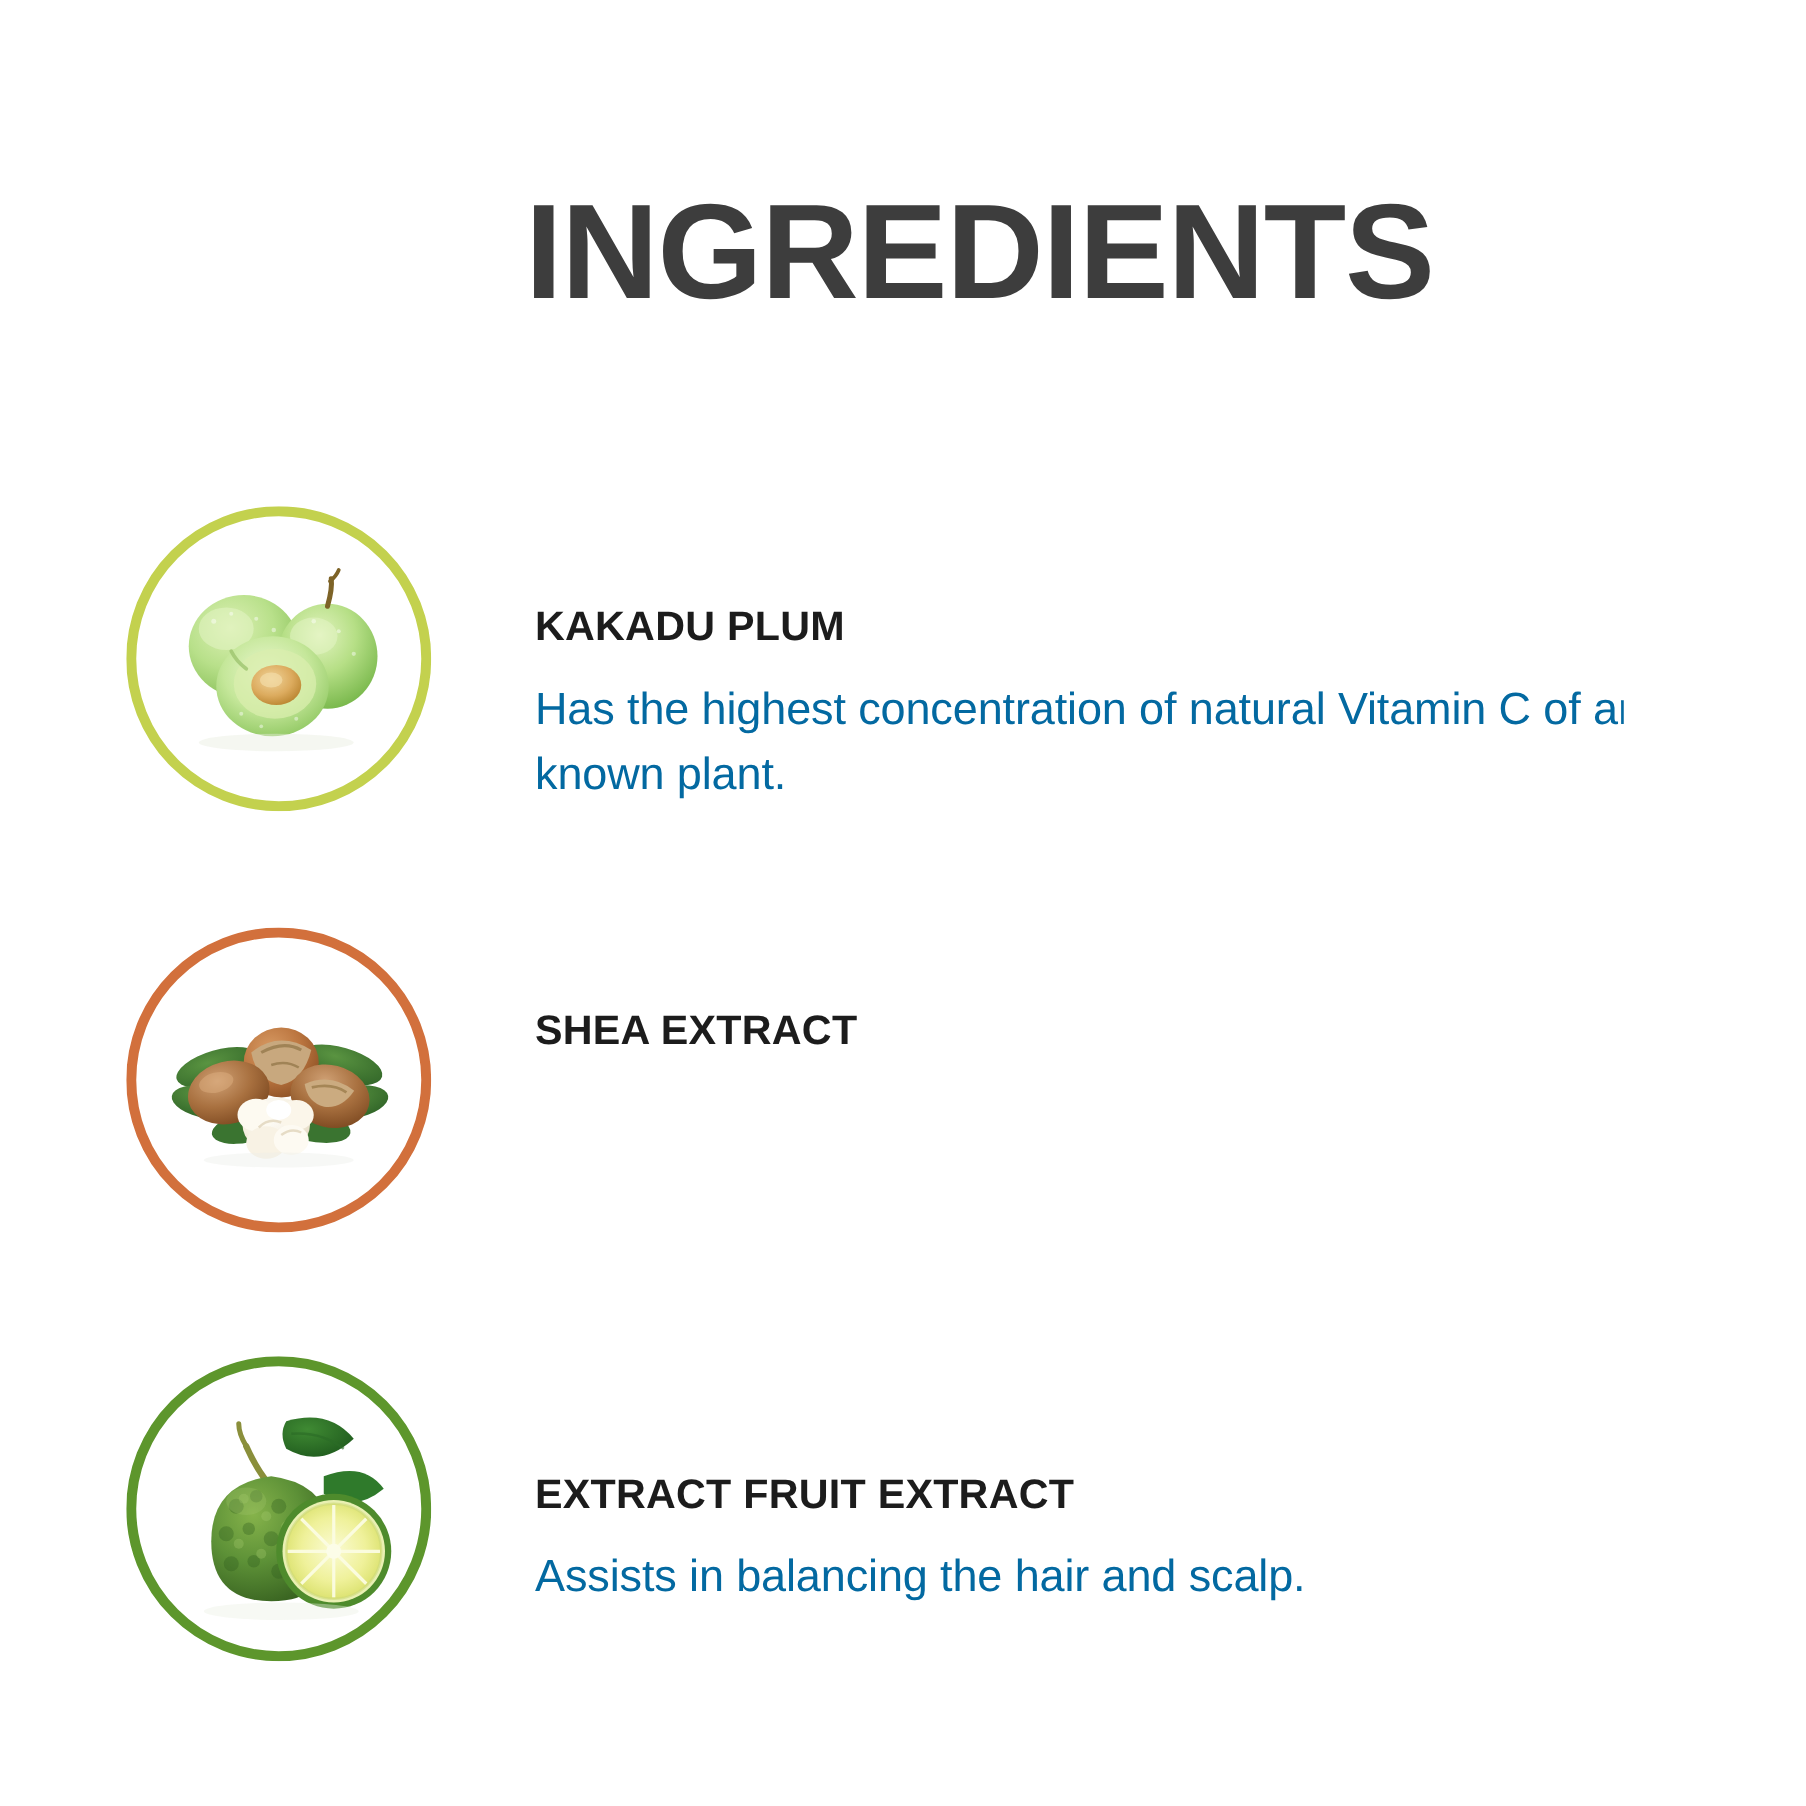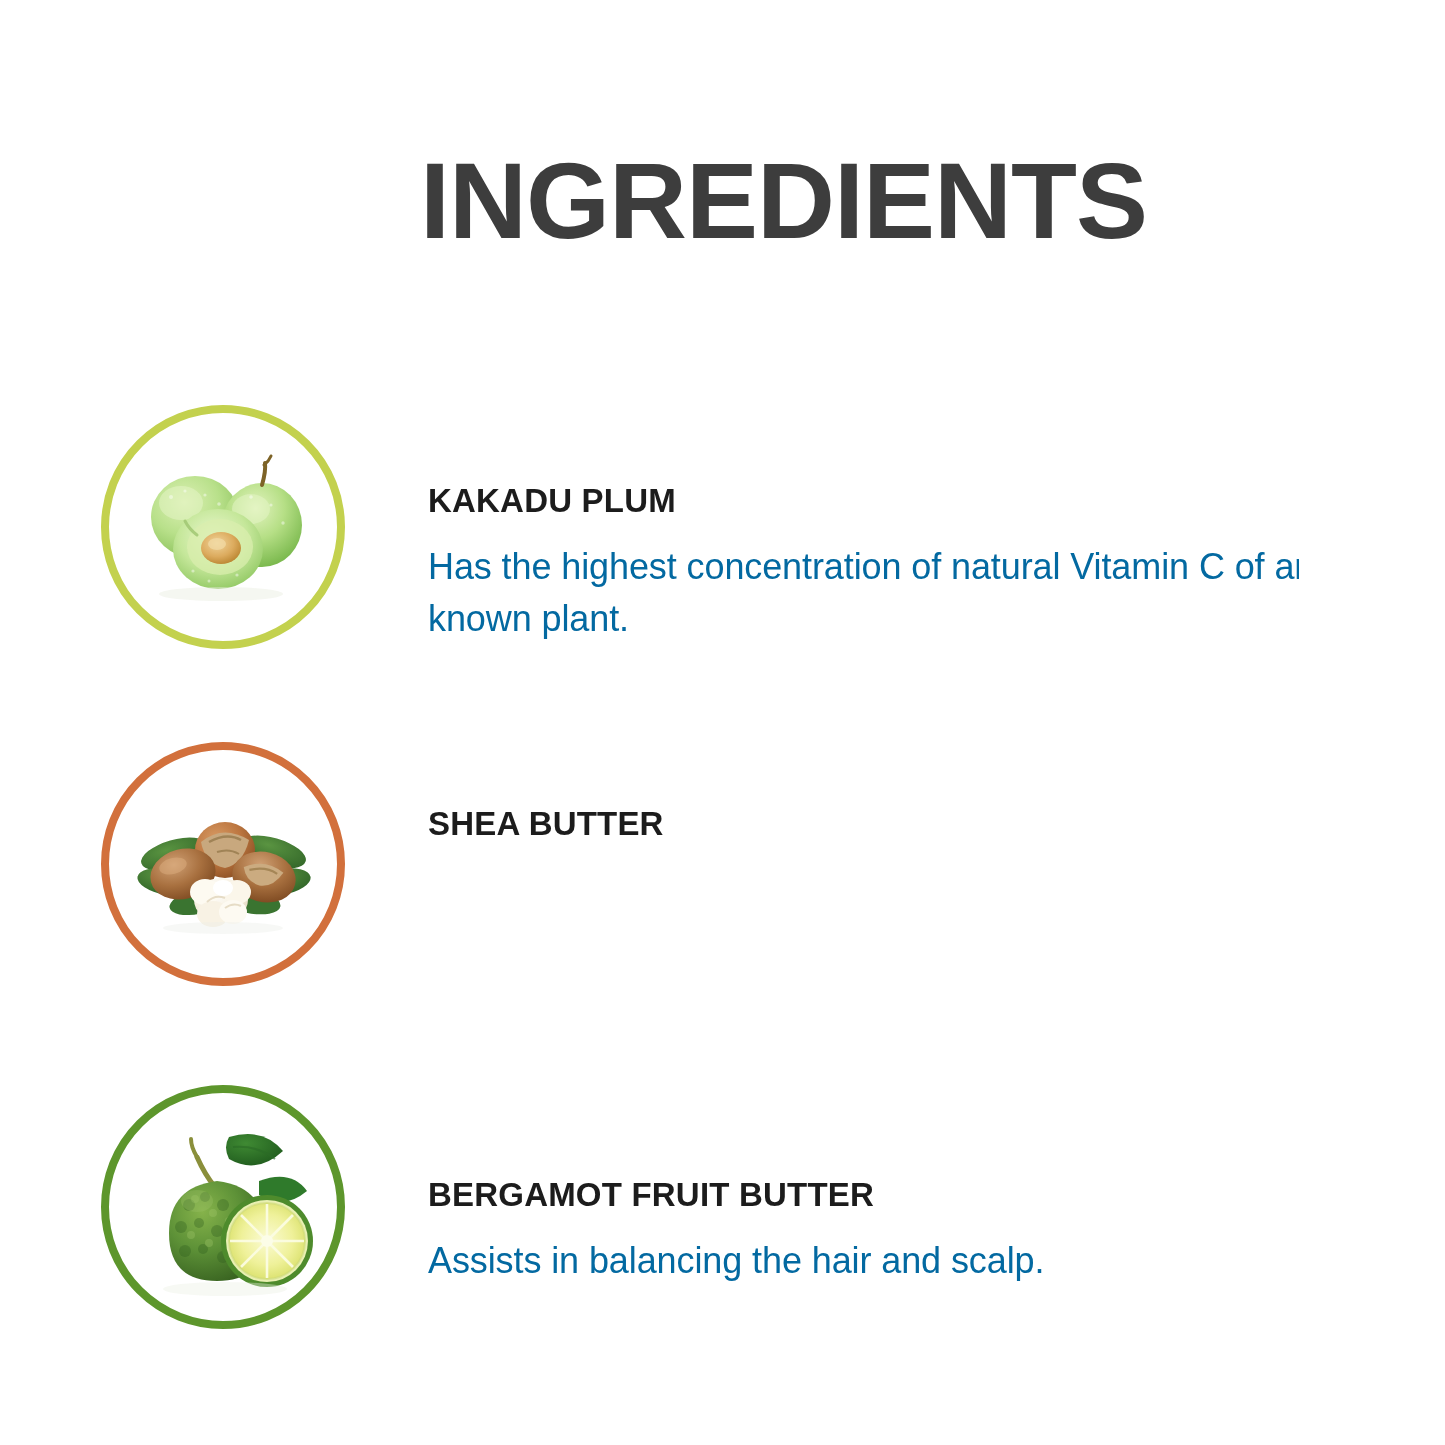--- a/index.html
+++ b/index.html
@@ -228,21 +228,21 @@
           </g>
           <ellipse cx="122" cy="186" rx="60" ry="6" fill="#eceee8" opacity="0.4"></ellipse>
         </svg>
       </div>
       <svg class="art" viewBox="0 0 244 244" xmlns="http://www.w3.org/2000/svg" style="position:absolute;left:0;top:0;">
         <circle class="ring" cx="122" cy="122" r="118" fill="none" stroke-width="8" stroke="#d2703c"></circle>
       </svg>
     </div>
 
     <div class="ingredient-text">
-      <div class="ingredient-name">SHEA BUTTER</div>
+      <div class="ingredient-name">SHEA EXTRACT</div>
     </div>
   </div>
 
   <div class="ingredient-row" id="row-2">
 
     <div class="ingredient-badge">
       <div class="ingredient-art">
         <svg class="art" viewBox="0 0 244 244" xmlns="http://www.w3.org/2000/svg">
           <defs>
             <radialGradient id="bergG" cx="35%" cy="30%" r="78%">
@@ -309,18 +309,18 @@
           <circle cx="166" cy="156" r="38" fill="none" stroke="#cdd978" stroke-width="2" opacity="0.6"></circle>
           <ellipse cx="124" cy="204" rx="62" ry="7" fill="#eaefe3" opacity="0.4"></ellipse>
         </svg>
       </div>
       <svg class="art" viewBox="0 0 244 244" xmlns="http://www.w3.org/2000/svg" style="position:absolute;left:0;top:0;">
         <circle class="ring" cx="122" cy="122" r="118" fill="none" stroke-width="8" stroke="#5d962c"></circle>
       </svg>
     </div>
 
     <div class="ingredient-text">
-      <div class="ingredient-name">BERGAMOT FRUIT BUTTER</div>
+      <div class="ingredient-name">EXTRACT FRUIT EXTRACT</div>
       <div class="ingredient-desc">Assists in balancing the hair and scalp.</div>
     </div>
   </div>
 
 </div>
 
 </body></html>

